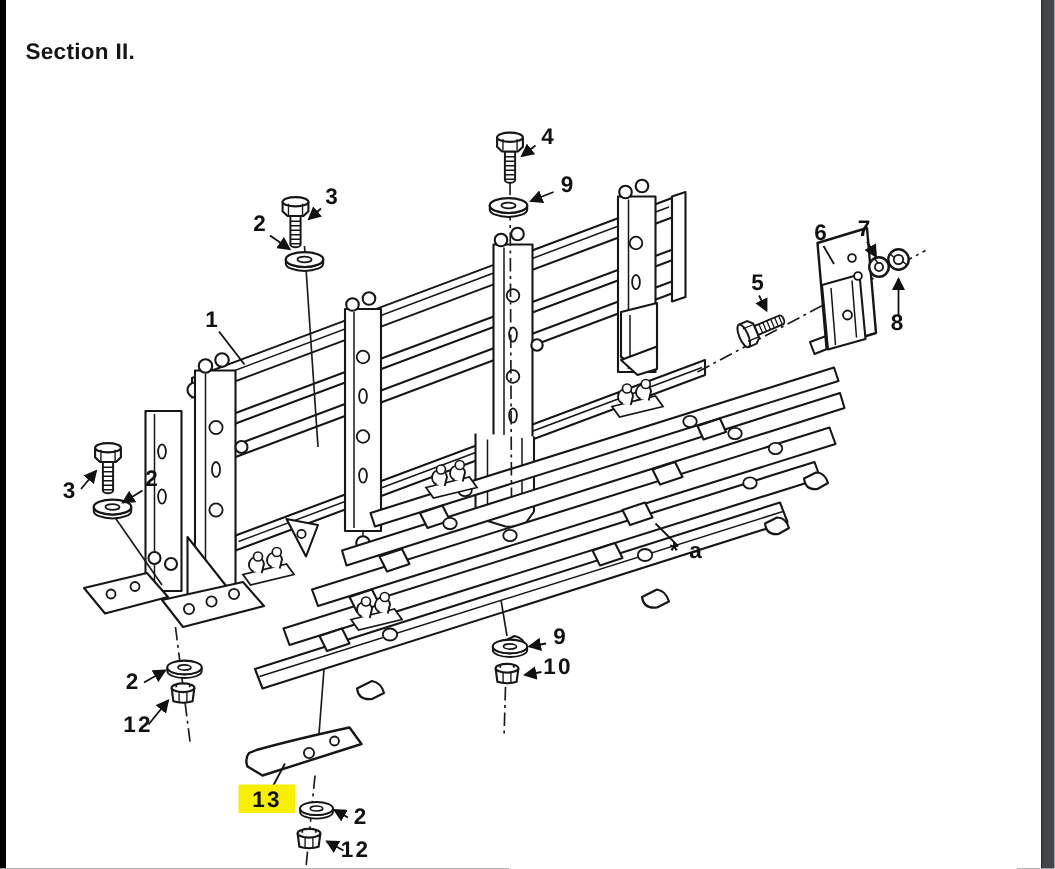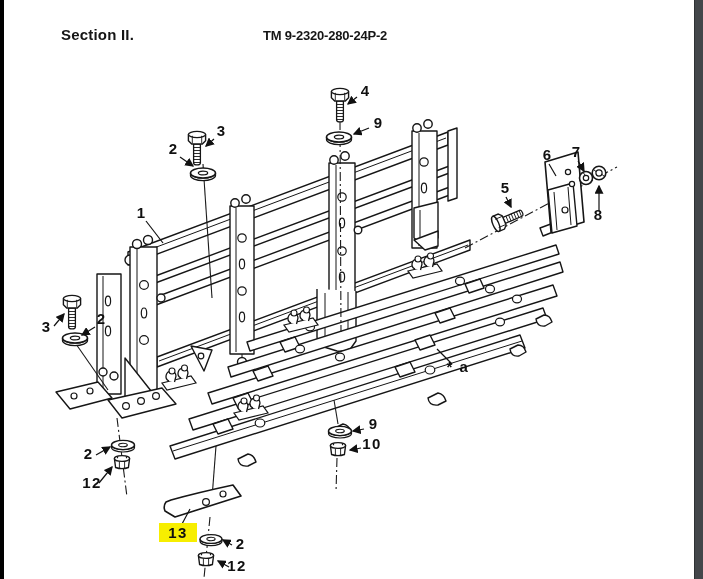--- a/index.html
+++ b/index.html
@@ -2,40 +2,39 @@
 <html><head>
 <meta charset="utf-8">
 <style>
   html,body{margin:0;padding:0;background:#777;}
   #page{position:relative;width:703px;height:579px;background:#ffffff;overflow:hidden;
         font-family:"Liberation Sans", sans-serif;}
   #left-border{position:absolute;left:0;top:0;width:4px;height:579px;background:#000;}
   #right-border{position:absolute;right:0;top:0;width:8px;height:579px;background:#43464a;
         border-left:1px solid #2e3134;}
   .hdr{position:absolute;color:#151515;font-weight:bold;white-space:nowrap;}
-  #section-label{left:17px;top:26px;font-size:15px;letter-spacing:0.2px;margin-left:44px;}
+  #section-label{left:17px;top:26px;font-size:15px;letter-spacing:0.2px;}
   #tm-number{left:263px;top:28px;font-size:13px;letter-spacing:-0.2px;}
   svg{position:absolute;left:0;top:0;}
   .fw{stroke:#161616;stroke-width:1.4;fill:#ffffff;stroke-linejoin:round;}
   .fw2{stroke:#161616;stroke-width:1.6;fill:#ffffff;stroke-linejoin:round;}
   .thin{stroke:#161616;stroke-width:1;fill:none;}
   .axis{stroke:#1a1a1a;stroke-width:1.1;fill:none;stroke-dasharray:9 3 2 3;}
   .axs{stroke:#1a1a1a;stroke-width:1.1;fill:none;}
   .leader{stroke:#111;stroke-width:1.2;fill:none;}
   .hole{stroke:#161616;stroke-width:1.2;fill:#ffffff;}
   .co{font:bold 15px "Liberation Sans",sans-serif;fill:#101010;}
   .co2{letter-spacing:1.5px;}
 </style>
 </head>
 <body>
 
 <div id="page">
 
   <span id="section-label" class="hdr">Section II.</span>
-  <span id="tm-number" class="hdr">TM 9-2320-280-24P-2</span>
 
   <svg width="703" height="579" viewBox="0 0 703 579">
     <defs>
       <marker id="ah" viewBox="0 0 10 10" refX="8.5" refY="5" markerWidth="7.5" markerHeight="7.5" orient="auto">
         <path d="M0,0 L10,5 L0,10 Z" fill="#111"></path>
       </marker>
       <g id="boltdef">
         <path d="M-3.4,-1 h6.8 v19 a3.4,1.9 0 0 1 -6.8,0 z" fill="#fff" stroke="#161616" stroke-width="1.3"></path>
         <path d="M-3.4,2.5 h6.8 M-3.4,5.5 h6.8 M-3.4,8.5 h6.8 M-3.4,11.5 h6.8 M-3.4,14.5 h6.8 M-3.4,17.5 h6.8" stroke="#161616" stroke-width="0.9"></path>
         <path d="M-8.6,-10.5 v6.3 l3.3,3.2 h10.6 l3.3,-3.2 v-6.3" fill="#fff" stroke="#161616" stroke-width="1.4"></path>

